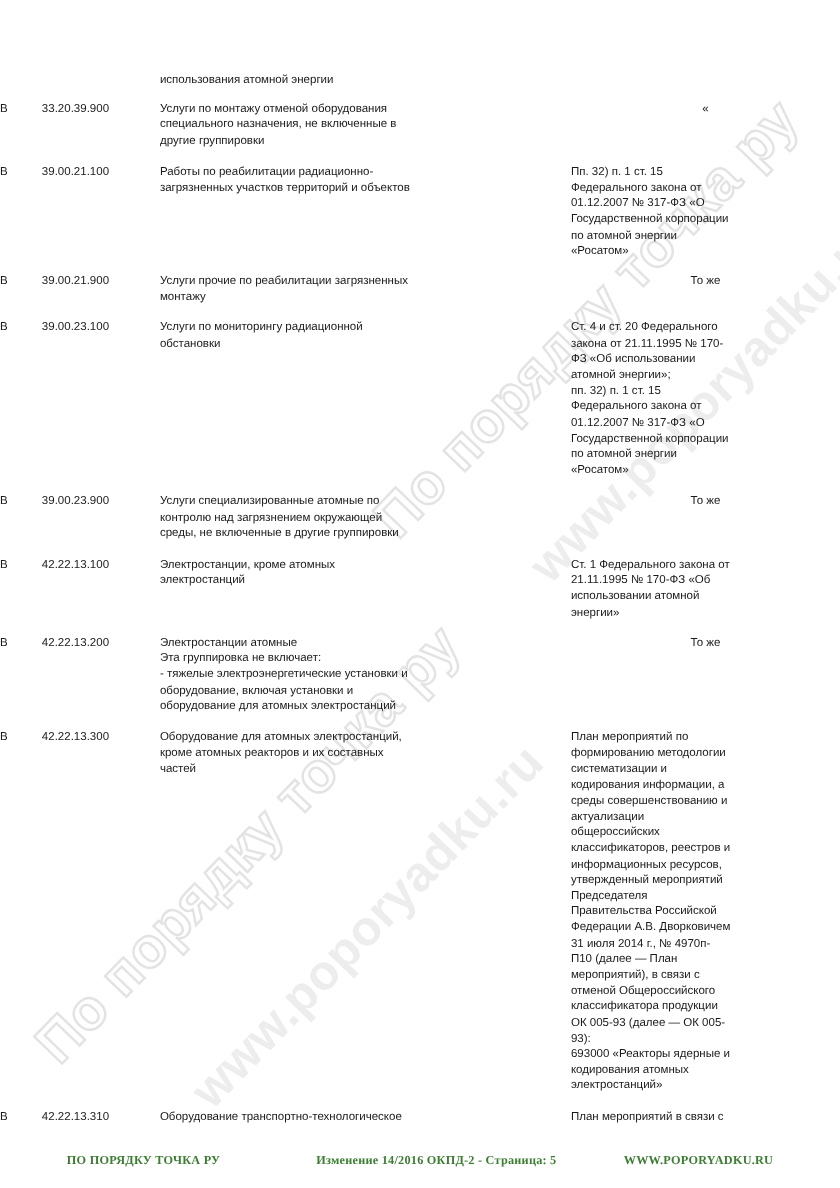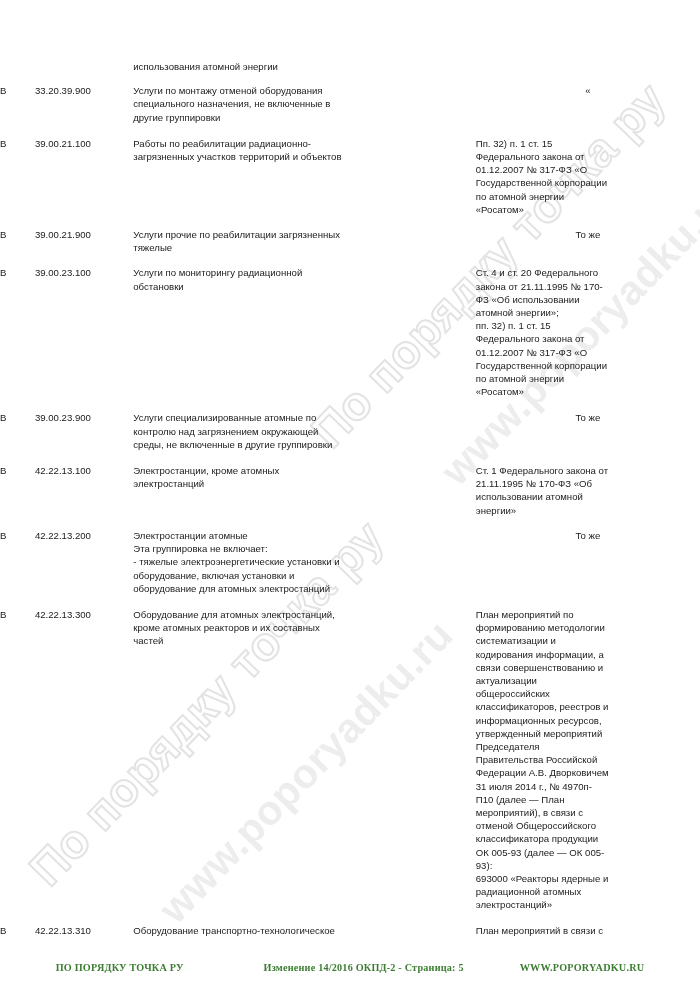--- a/index.html
+++ b/index.html
@@ -194,21 +194,21 @@
           </td>
         </tr>
         <tr>
           <td colspan="4" style="height:12px;font-size:0;line-height:0;"></td>
         </tr>
         <tr>
           <td class="cell-flag">В</td>
           <td class="cell-code">39.00.21.900</td>
           <td class="cell-desc">
             <span class="desc-line">Услуги прочие по реабилитации загрязненных</span>
-            <span class="desc-line">тяжелые</span>
+            <span class="desc-line">монтажу</span>
           </td>
           <td class="cell-ref center">
             <span class="desc-line">То же</span>
           </td>
         </tr>
         <tr>
           <td colspan="4" style="height:12px;font-size:0;line-height:0;"></td>
         </tr>
         <tr>
           <td class="cell-flag">В</td>
@@ -288,38 +288,38 @@
           <td class="cell-desc">
             <span class="desc-line">Оборудование для атомных электростанций,</span>
             <span class="desc-line">кроме атомных реакторов и их составных</span>
             <span class="desc-line">частей</span>
           </td>
           <td class="cell-ref">
             <span class="desc-line">План мероприятий по</span>
             <span class="desc-line">формированию методологии</span>
             <span class="desc-line">систематизации и</span>
             <span class="desc-line">кодирования информации, а</span>
-            <span class="desc-line">связи совершенствованию и</span>
+            <span class="desc-line">среды совершенствованию и</span>
             <span class="desc-line">актуализации</span>
             <span class="desc-line">общероссийских</span>
             <span class="desc-line">классификаторов, реестров и</span>
             <span class="desc-line">информационных ресурсов,</span>
             <span class="desc-line">утвержденный мероприятий</span>
             <span class="desc-line">Председателя</span>
             <span class="desc-line">Правительства Российской</span>
             <span class="desc-line">Федерации А.В. Дворковичем</span>
             <span class="desc-line">31 июля 2014 г., № 4970п-</span>
             <span class="desc-line">П10 (далее — План</span>
             <span class="desc-line">мероприятий), в связи с</span>
             <span class="desc-line">отменой Общероссийского</span>
             <span class="desc-line">классификатора продукции</span>
             <span class="desc-line">ОК 005-93 (далее — ОК 005-</span>
             <span class="desc-line">93):</span>
             <span class="desc-line">693000 «Реакторы ядерные и</span>
-            <span class="desc-line">радиационной атомных</span>
+            <span class="desc-line">кодирования атомных</span>
             <span class="desc-line">электростанций»</span>
           </td>
         </tr>
         <tr>
           <td colspan="4" style="height:12px;font-size:0;line-height:0;"></td>
         </tr>
         <tr>
           <td class="cell-flag">В</td>
           <td class="cell-code">42.22.13.310</td>
           <td class="cell-desc">

